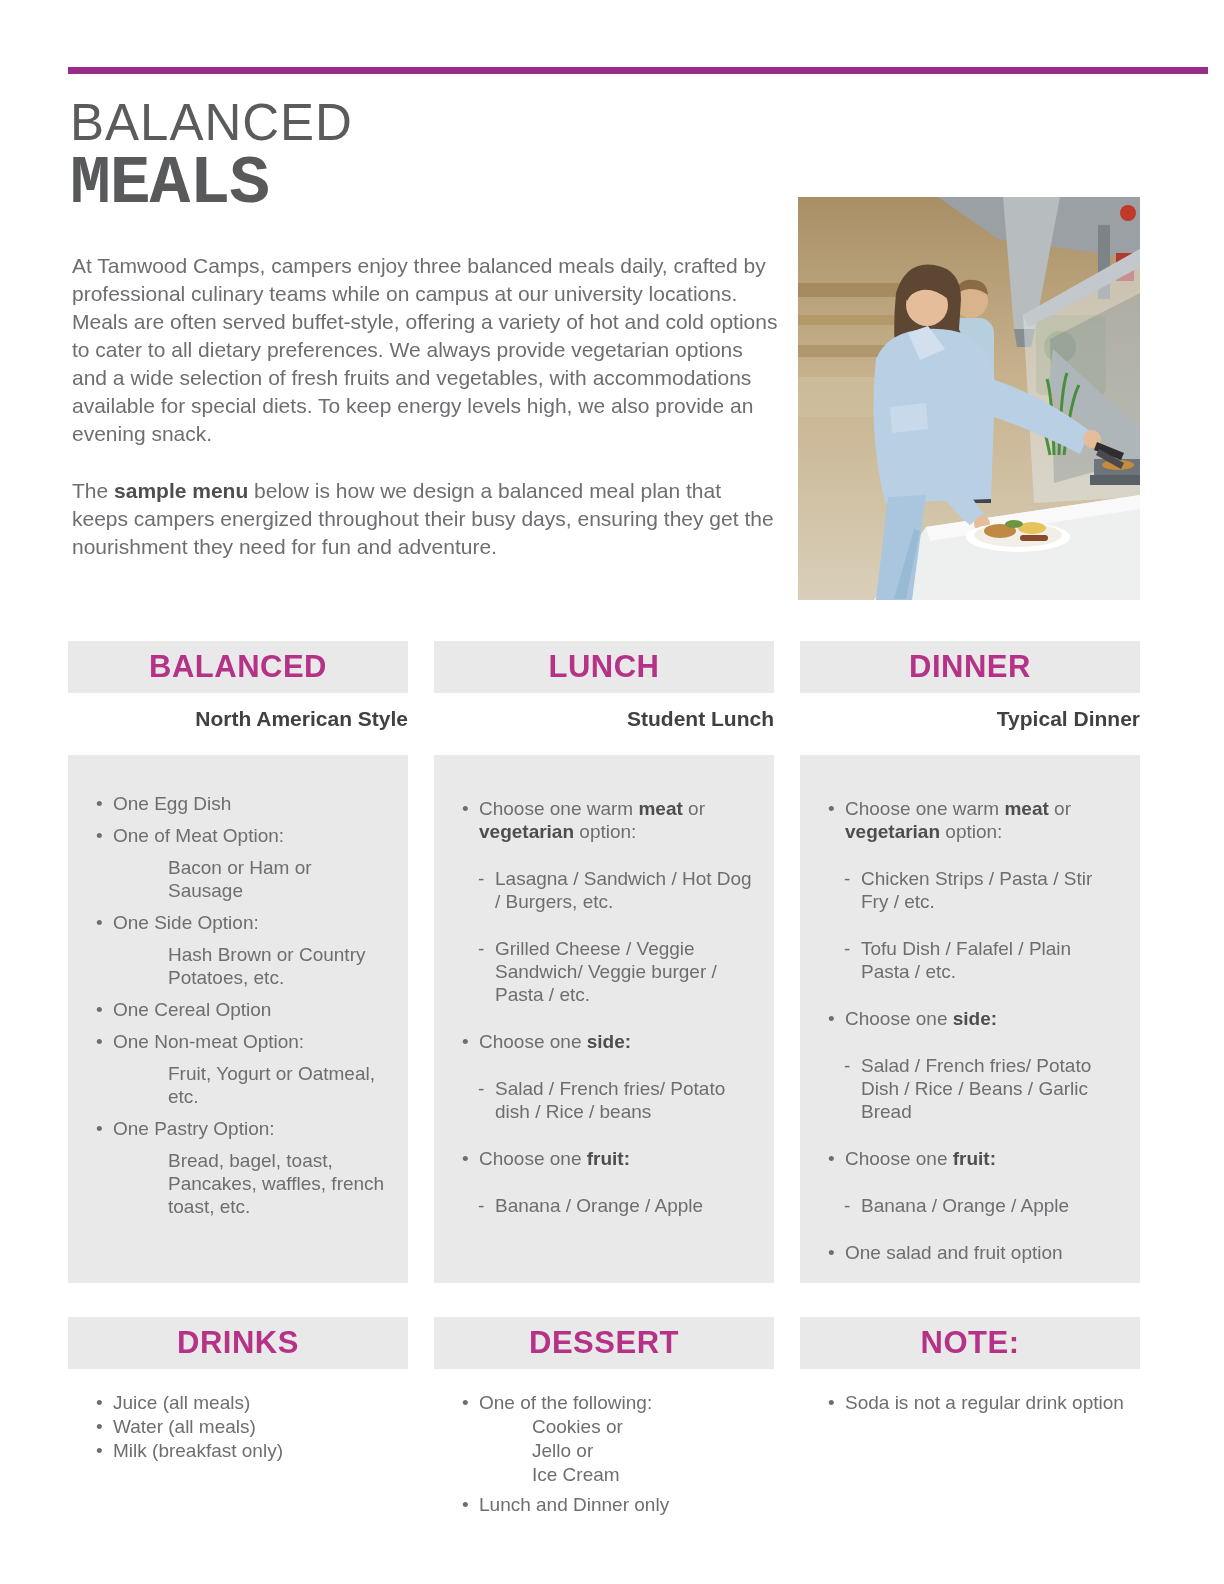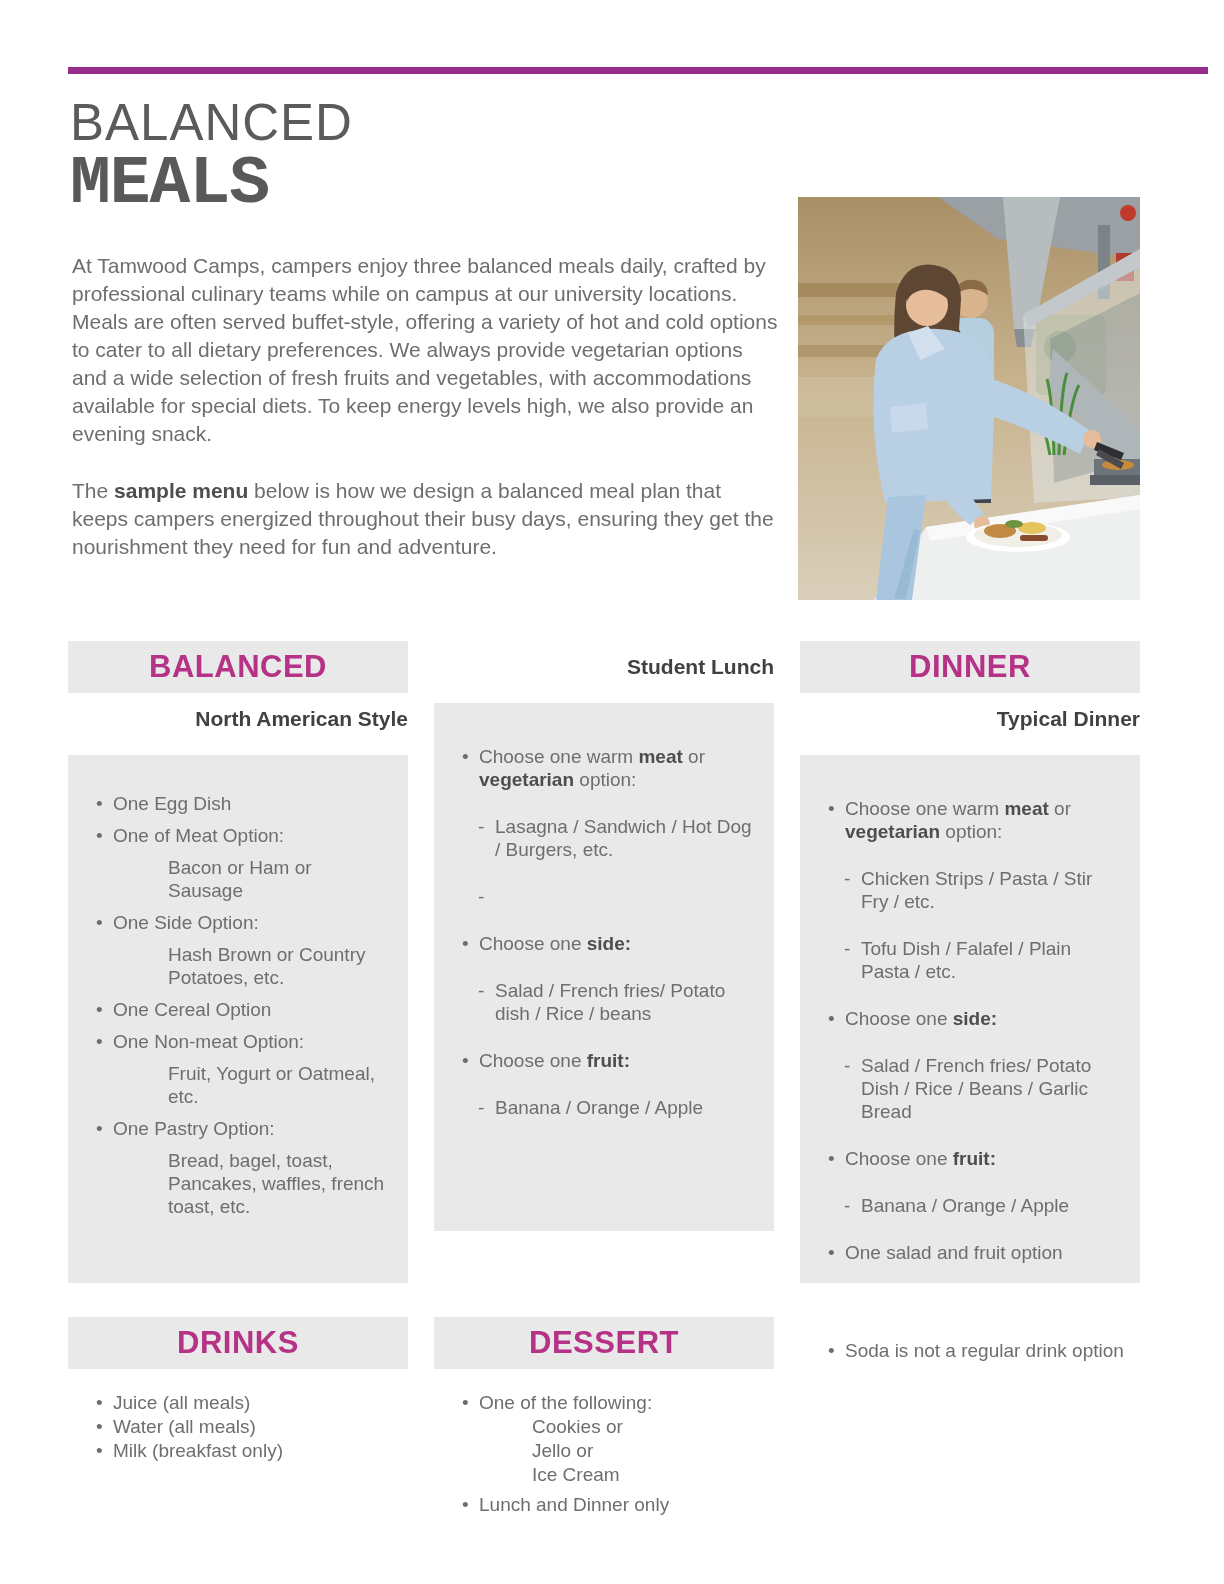--- a/index.html
+++ b/index.html
@@ -189,32 +189,34 @@
           <span class="marker">•</span>
           <span class="li-text"><span>One Pastry Option:</span></span>
         </div>
         <div class="li plain">
           <span class="li-text"><span>Bread, bagel, toast, Pancakes, waffles, french toast, etc.</span></span>
         </div>
       </div>
   </section>
 
   <section class="col c2 r1">
+    <div class="col-header">LUNCH</div>
     <div class="col-subtitle">Student Lunch</div>
     <div class="col-box rhythm-b">
         <div class="li bullet">
           <span class="marker">•</span>
           <span class="li-text"><span>Choose one warm </span><span class="b">meat</span><span> or </span><span class="b">vegetarian</span><span> option:</span></span>
         </div>
         <div class="li dash">
           <span class="marker">-</span>
           <span class="li-text"><span>Lasagna / Sandwich / Hot Dog / Burgers, etc.</span></span>
         </div>
         <div class="li dash">
           <span class="marker">-</span>
+          <span class="li-text"><span>Grilled Cheese / Veggie Sandwich/ Veggie burger / Pasta / etc.</span></span>
         </div>
         <div class="li bullet">
           <span class="marker">•</span>
           <span class="li-text"><span>Choose one </span><span class="b">side:</span></span>
         </div>
         <div class="li dash">
           <span class="marker">-</span>
           <span class="li-text"><span>Salad / French fries/ Potato dish / Rice / beans</span></span>
         </div>
         <div class="li bullet">
@@ -302,20 +304,21 @@
           <span class="li-text"><span>Ice Cream</span></span>
         </div>
         <div class="li bullet spaced">
           <span class="marker">•</span>
           <span class="li-text"><span>Lunch and Dinner only</span></span>
         </div>
       </div>
   </section>
 
   <section class="col c3 r2">
+    <div class="col-header">NOTE:</div>
     <div class="col-list tight">
         <div class="li bullet">
           <span class="marker">•</span>
           <span class="li-text"><span>Soda is not a regular drink option</span></span>
         </div>
       </div>
   </section>
 
 </div>
 

